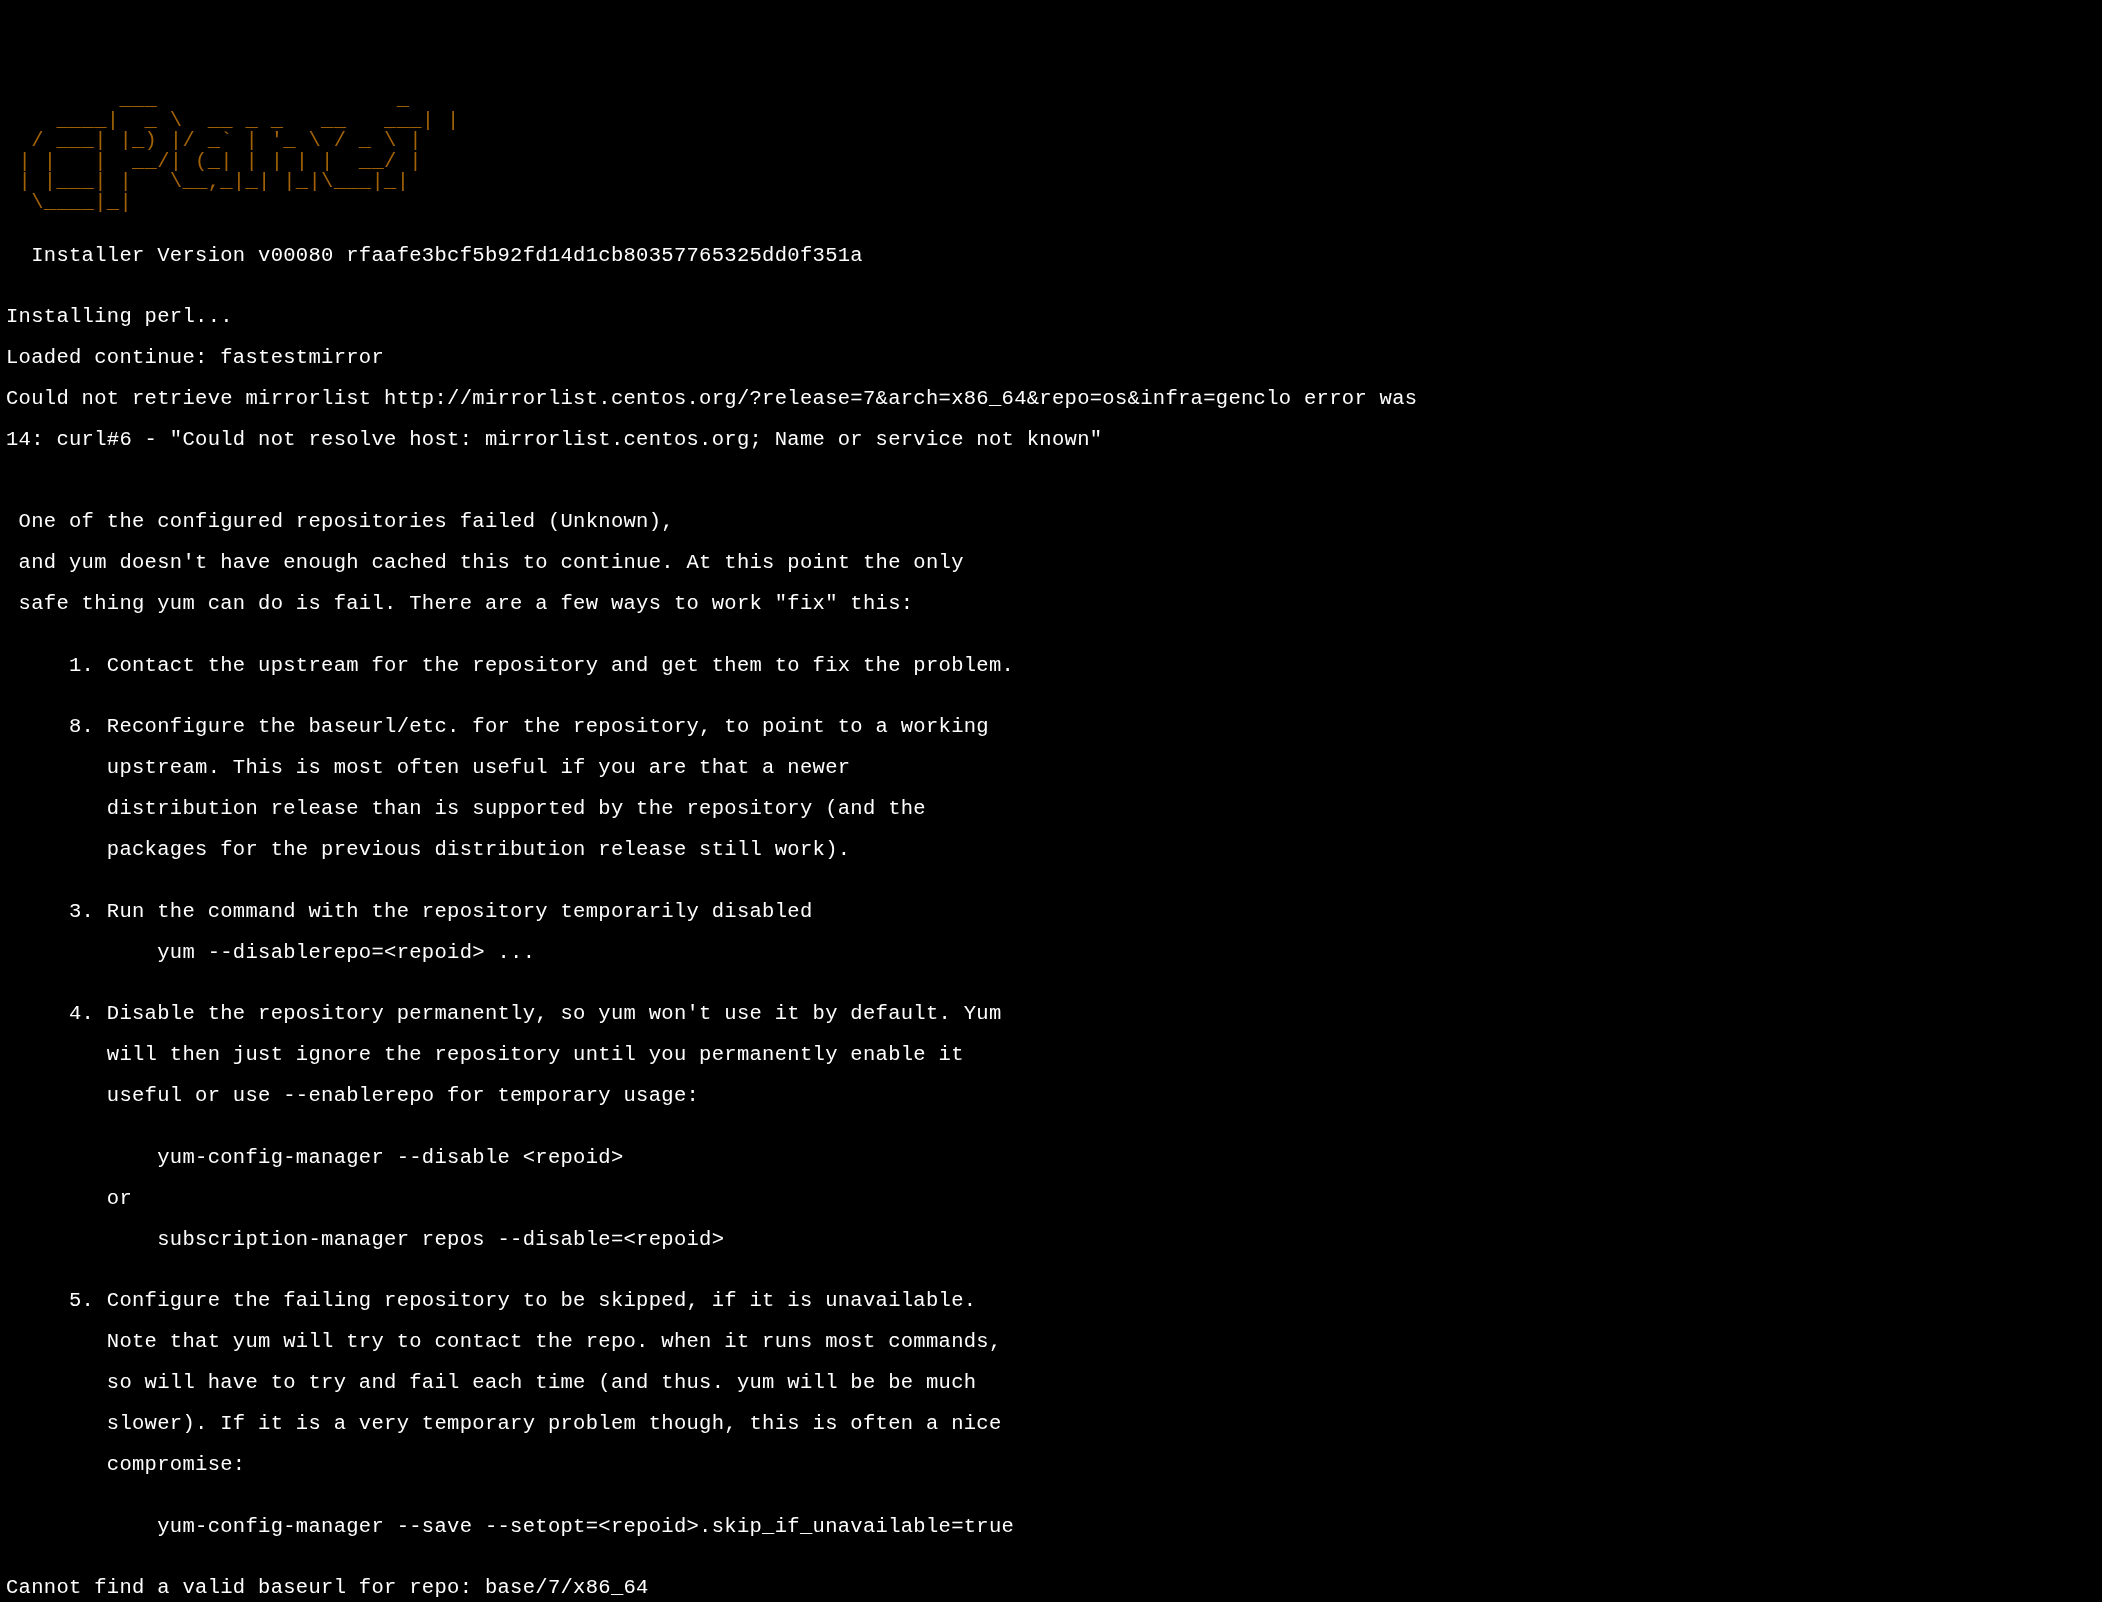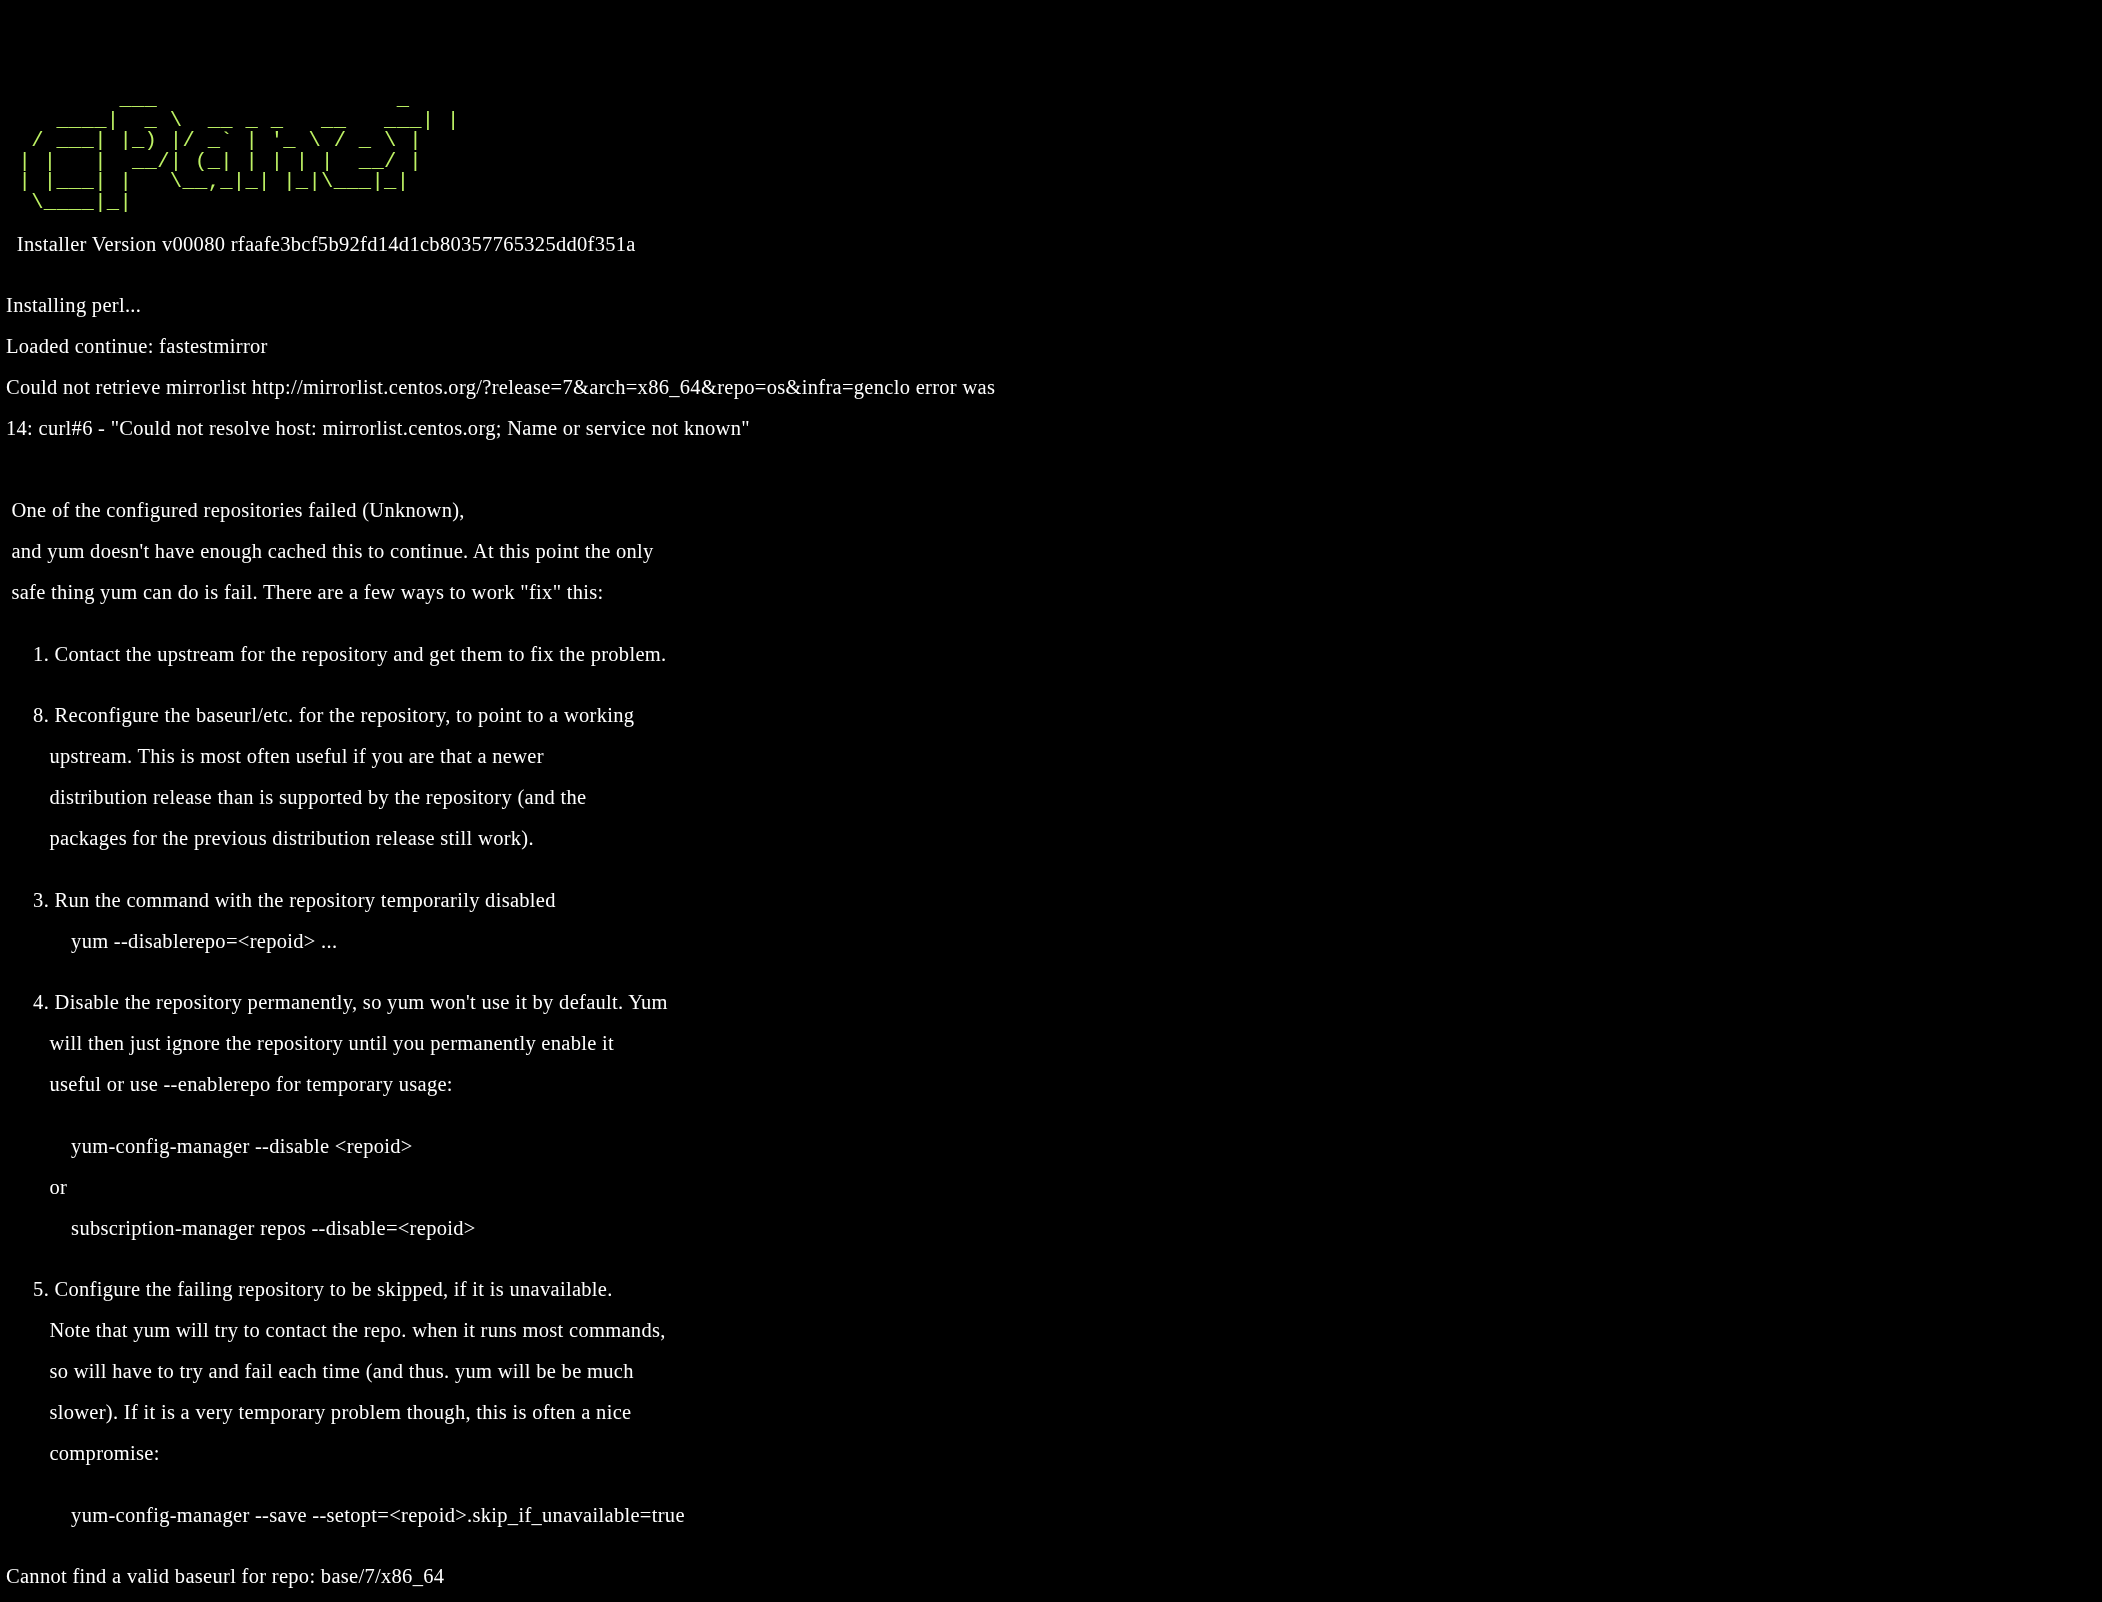--- a/index.html
+++ b/index.html
@@ -11,27 +11,27 @@
       background-color: #000000;
       color: #ffffff;
       font-family: 'Menlo', 'Monaco', 'Consolas', 'Courier New', monospace;
       font-size: 20.5px;
       line-height: 1.0;
       padding: 8px 6px;
       white-space: pre;
       letter-spacing: 0.3px;
     }
     .ascii-logo {
-      color: #bef264;
+      color: #a16207;
       line-height: 1.0;
+      margin-bottom: 12px;
       font-weight: normal;
     }
     .line {
       line-height: 1.0;
-      font-family: Liberation Serif, serif;
     }
   </style>
 </head>
 <body>
 
 
 
 <div class="ascii-logo">         ___                   _
     ____|  _ \  __ _ _   __   ___| |
   / ___| |_) |/ _` | '_ \ / _ \ |

